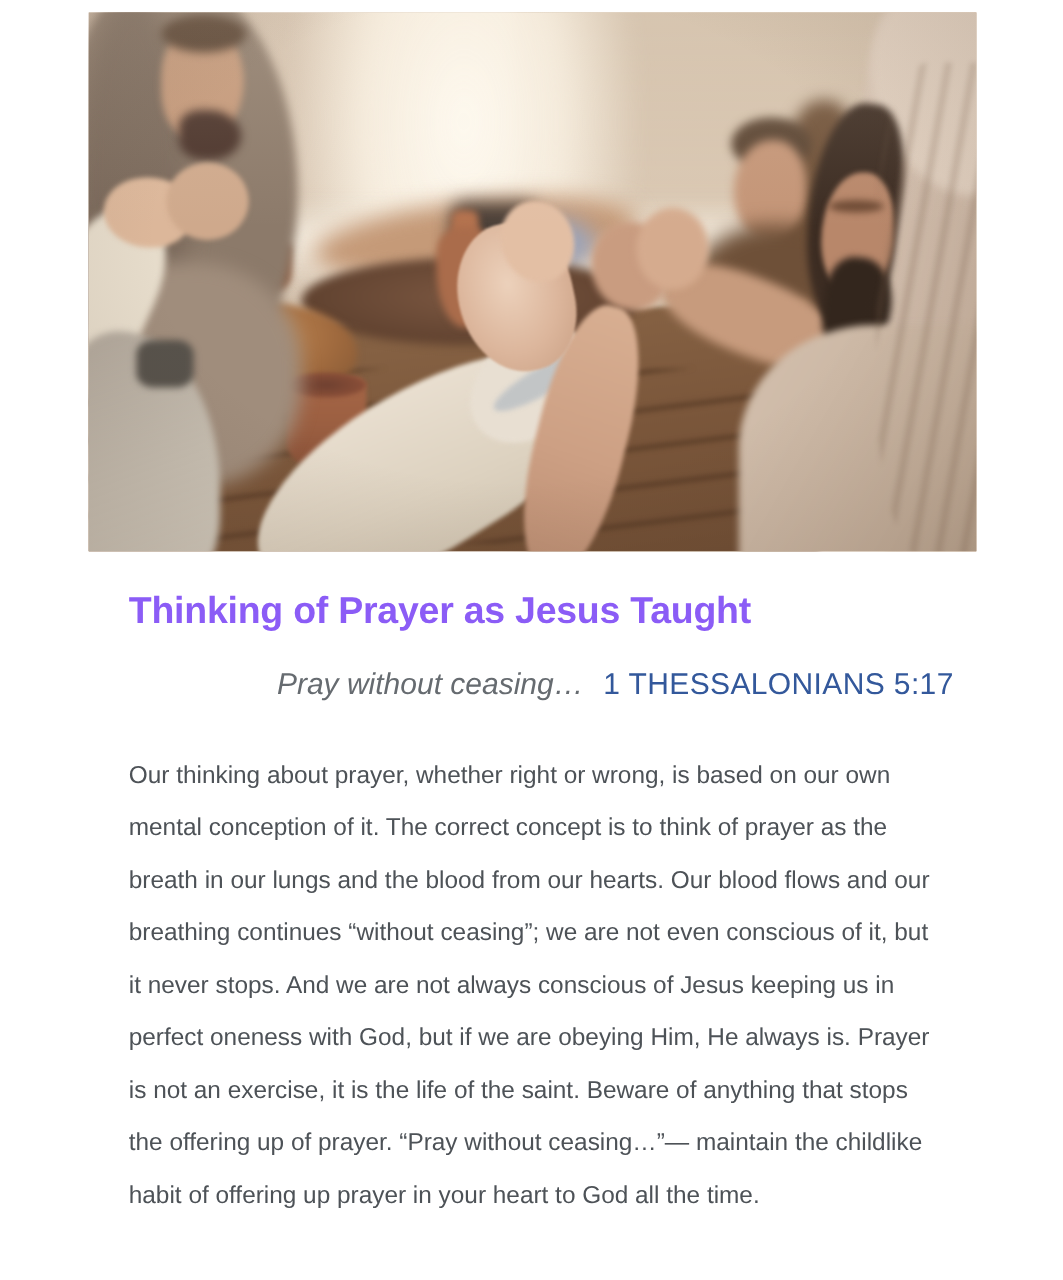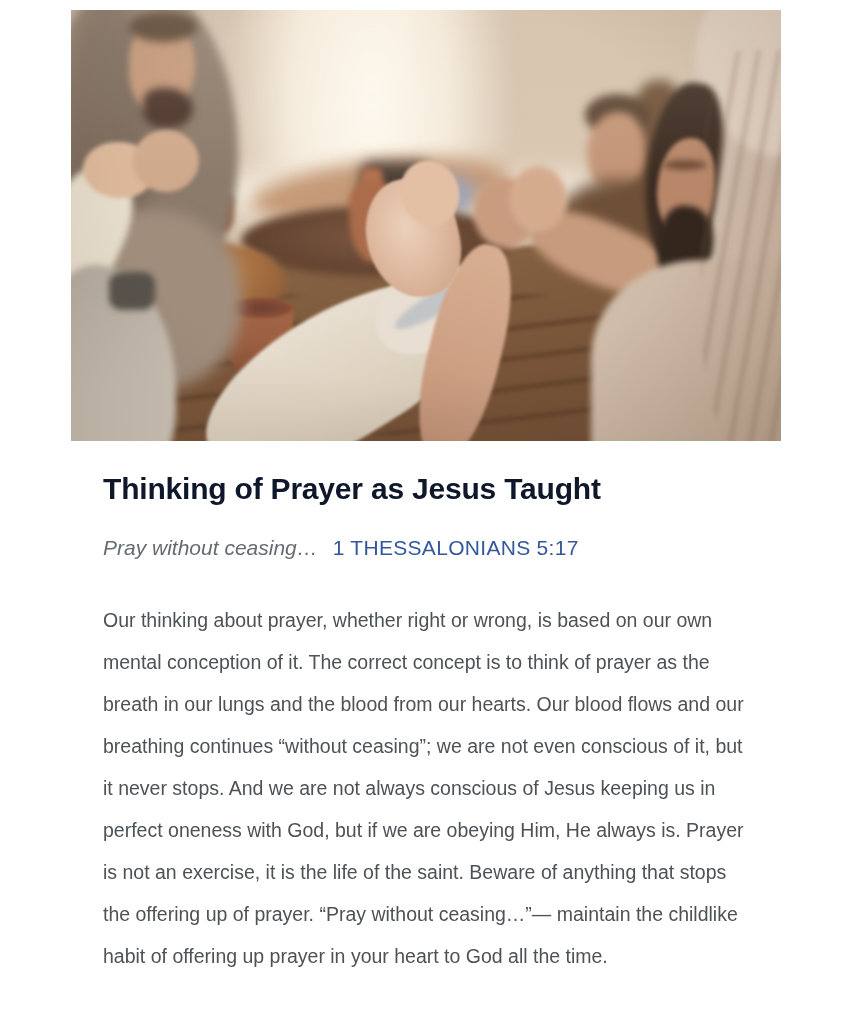--- a/index.html
+++ b/index.html
@@ -278,27 +278,28 @@
   
   .content {
     margin: 0 87px 0 103px;
     width: 660px;
   }
   .title {
     margin: 30px 0 0 0;
     font-size: 30px;
     line-height: 36px;
     font-weight: 700;
-    color: #0f172a;
+    color: #8b5cf6;
     letter-spacing: -0.2px;
   }
   .scripture {
     margin: 26px 0 0 0;
-    font-size: 21px;
+    font-size: 24px;
     line-height: 30px;
+    text-align: right;
   }
   .scripture .quote {
     font-style: italic;
     color: #666b70;
   }
   .scripture .reference {
     font-style: normal;
     color: #33589b;
     text-decoration: none;
     letter-spacing: 0.3px;

